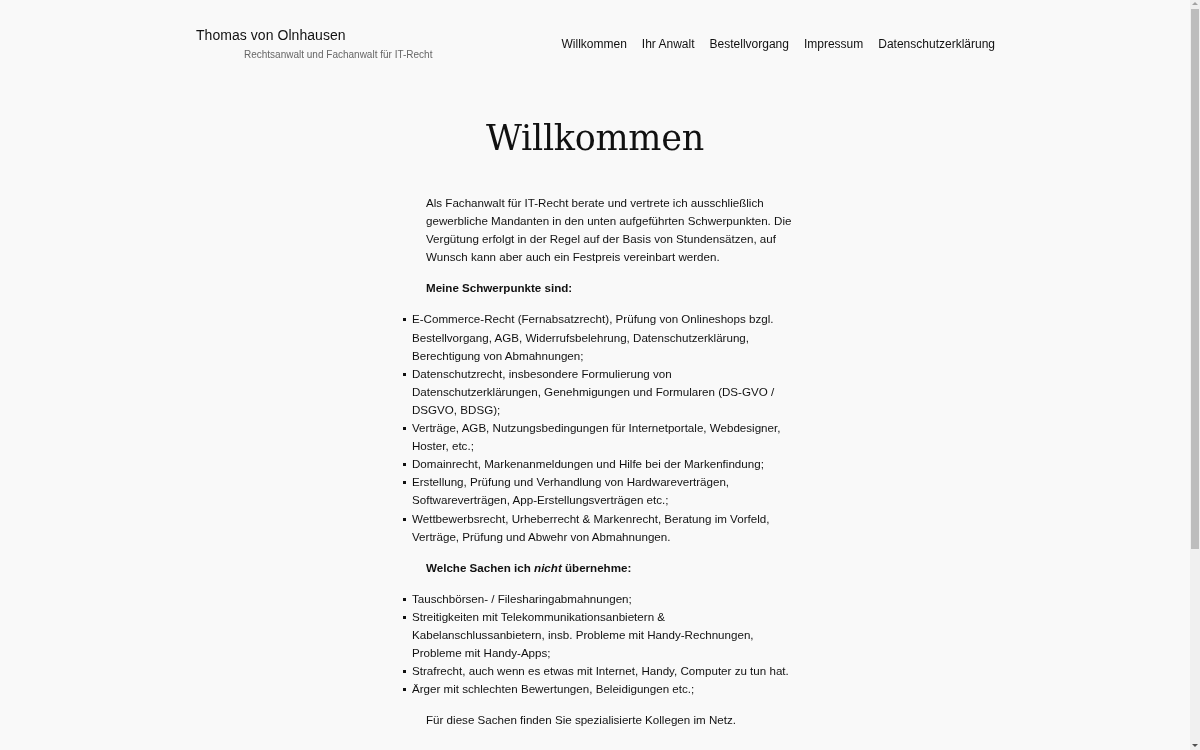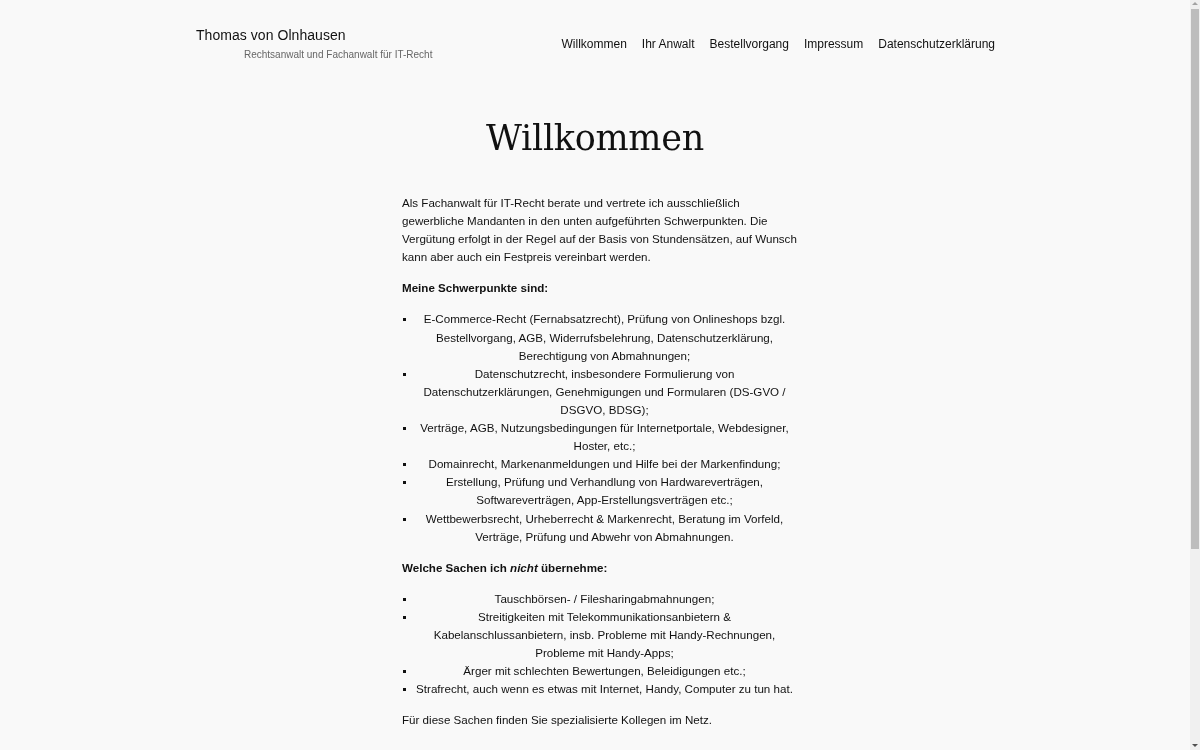--- a/index.html
+++ b/index.html
@@ -40,24 +40,24 @@
     text-align: center;
     font-family: "DejaVu Serif", "Liberation Serif", serif;
     font-weight: normal;
     font-size: 35px; color: #111;
     letter-spacing: -0.3px;
   }
   .content {
     position: absolute; left: 402px; top: 194px; width: 395px;
     font-size: 11.6px; line-height: 18.1px; color: #111;
   }
-  .content p { margin-bottom: 13px; }
+  .content p { margin-bottom: 13px; margin-left: 24px; }
   .content .heading { font-weight: bold; margin-bottom: 13px; }
   .content ul { list-style: none; margin-bottom: 13px; }
-  .content li { position: relative; padding-left: 10px; text-align: center; }
+  .content li { position: relative; padding-left: 10px; }
   .content li::before {
     content: ""; position: absolute; left: 1px; top: 8px;
     width: 3px; height: 3px; background: #111;
   }
   .scrollbar {
     position: absolute; right: 0; top: 0; width: 10px; height: 750px;
     background: #f0f0f0;
   }
   .scroll-arrow-up, .scroll-arrow-down {
     position: absolute; left: 2px; width: 6px; height: 6px;
@@ -107,22 +107,22 @@
       <li>Verträge, AGB, Nutzungsbedingungen für Internetportale, Webdesigner, Hoster, etc.;</li>
       <li>Domainrecht, Markenanmeldungen und Hilfe bei der Markenfindung;</li>
       <li>Erstellung, Prüfung und Verhandlung von Hardwareverträgen, Softwareverträgen, App-Erstellungsverträgen etc.;</li>
       <li>Wettbewerbsrecht, Urheberrecht &amp; Markenrecht, Beratung im Vorfeld, Verträge, Prüfung und Abwehr von Abmahnungen.</li>
     </ul>
 
     <p class="heading"><span>Welche Sachen ich </span><em>nicht</em><span> übernehme:</span></p>
     <ul>
       <li>Tauschbörsen- / Filesharingabmahnungen;</li>
       <li>Streitigkeiten mit Telekommunikationsanbietern &amp; Kabelanschlussanbietern, insb. Probleme mit Handy-Rechnungen, Probleme mit Handy-Apps;</li>
+      <li>Strafrecht, auch wenn es etwas mit Internet, Handy, Computer zu tun hat.</li>
       <li>Ärger mit schlechten Bewertungen, Beleidigungen etc.;</li>
-      <li>Strafrecht, auch wenn es etwas mit Internet, Handy, Computer zu tun hat.</li>
     </ul>
 
     <p>Für diese Sachen finden Sie spezialisierte Kollegen im Netz.</p>
   </main>
 </div>
 
 <div class="scrollbar">
   <div class="scroll-arrow-up"></div>
   <div class="scroll-thumb"></div>
   <div class="scroll-arrow-down"></div>

